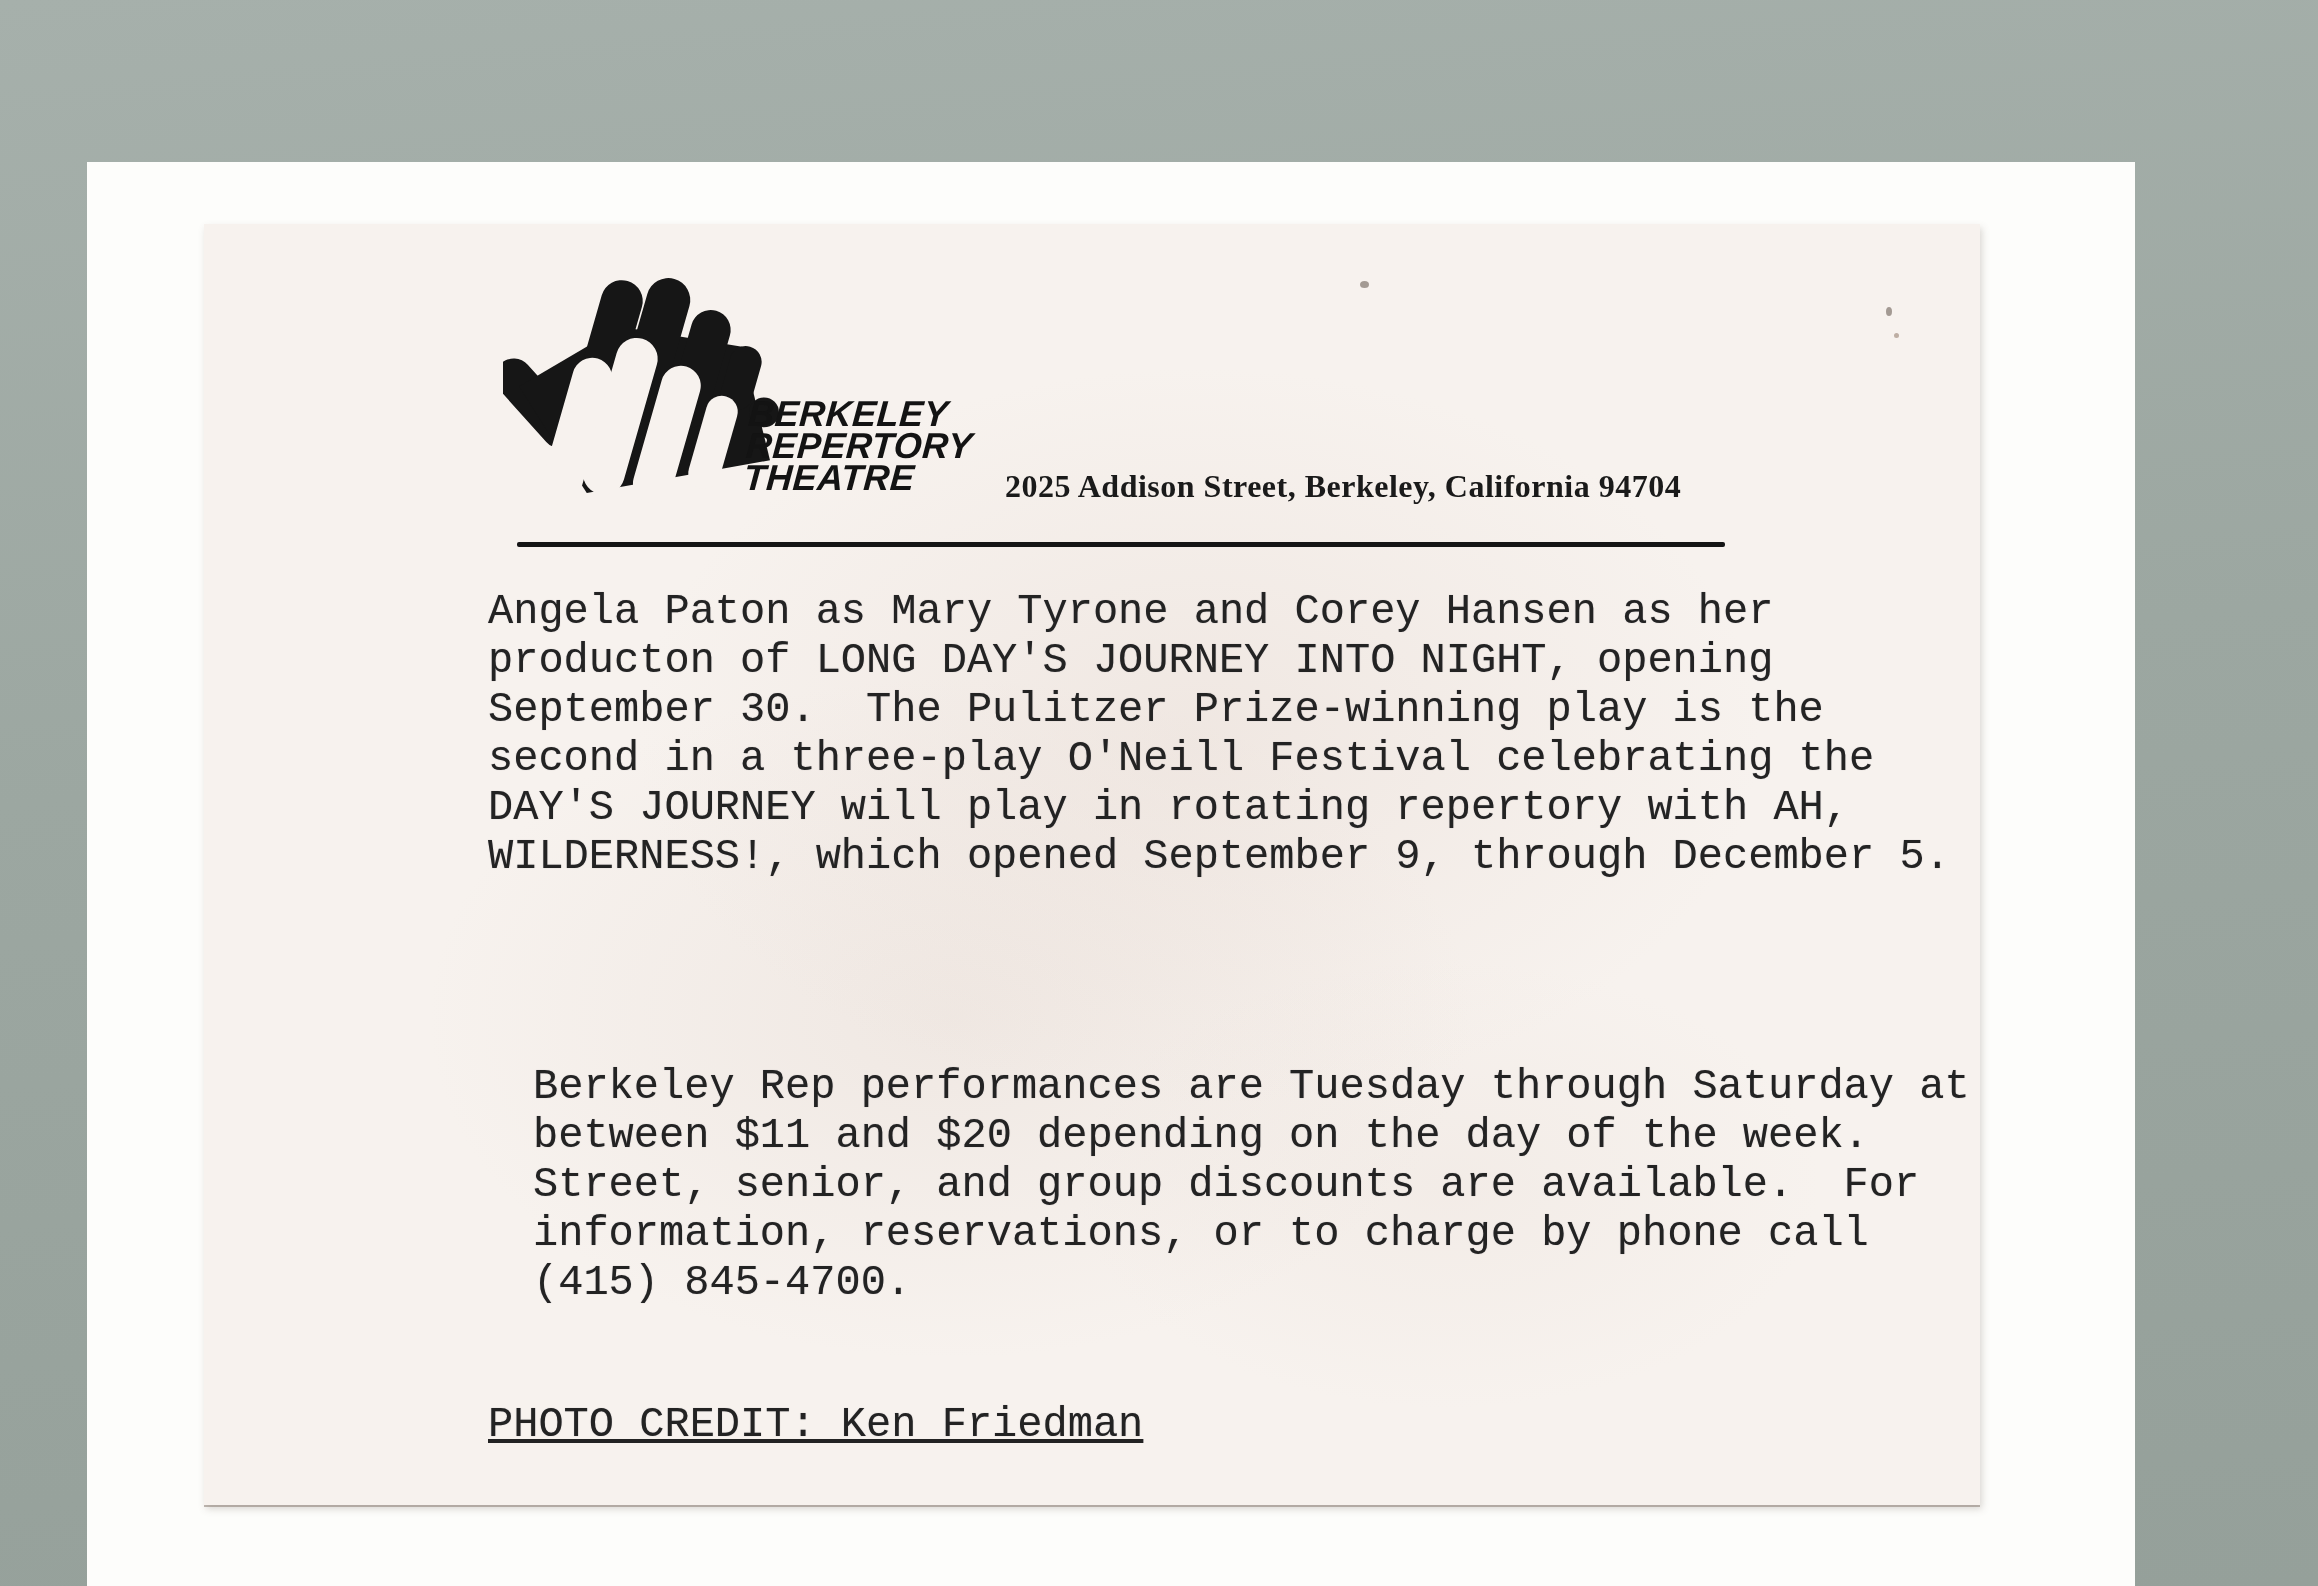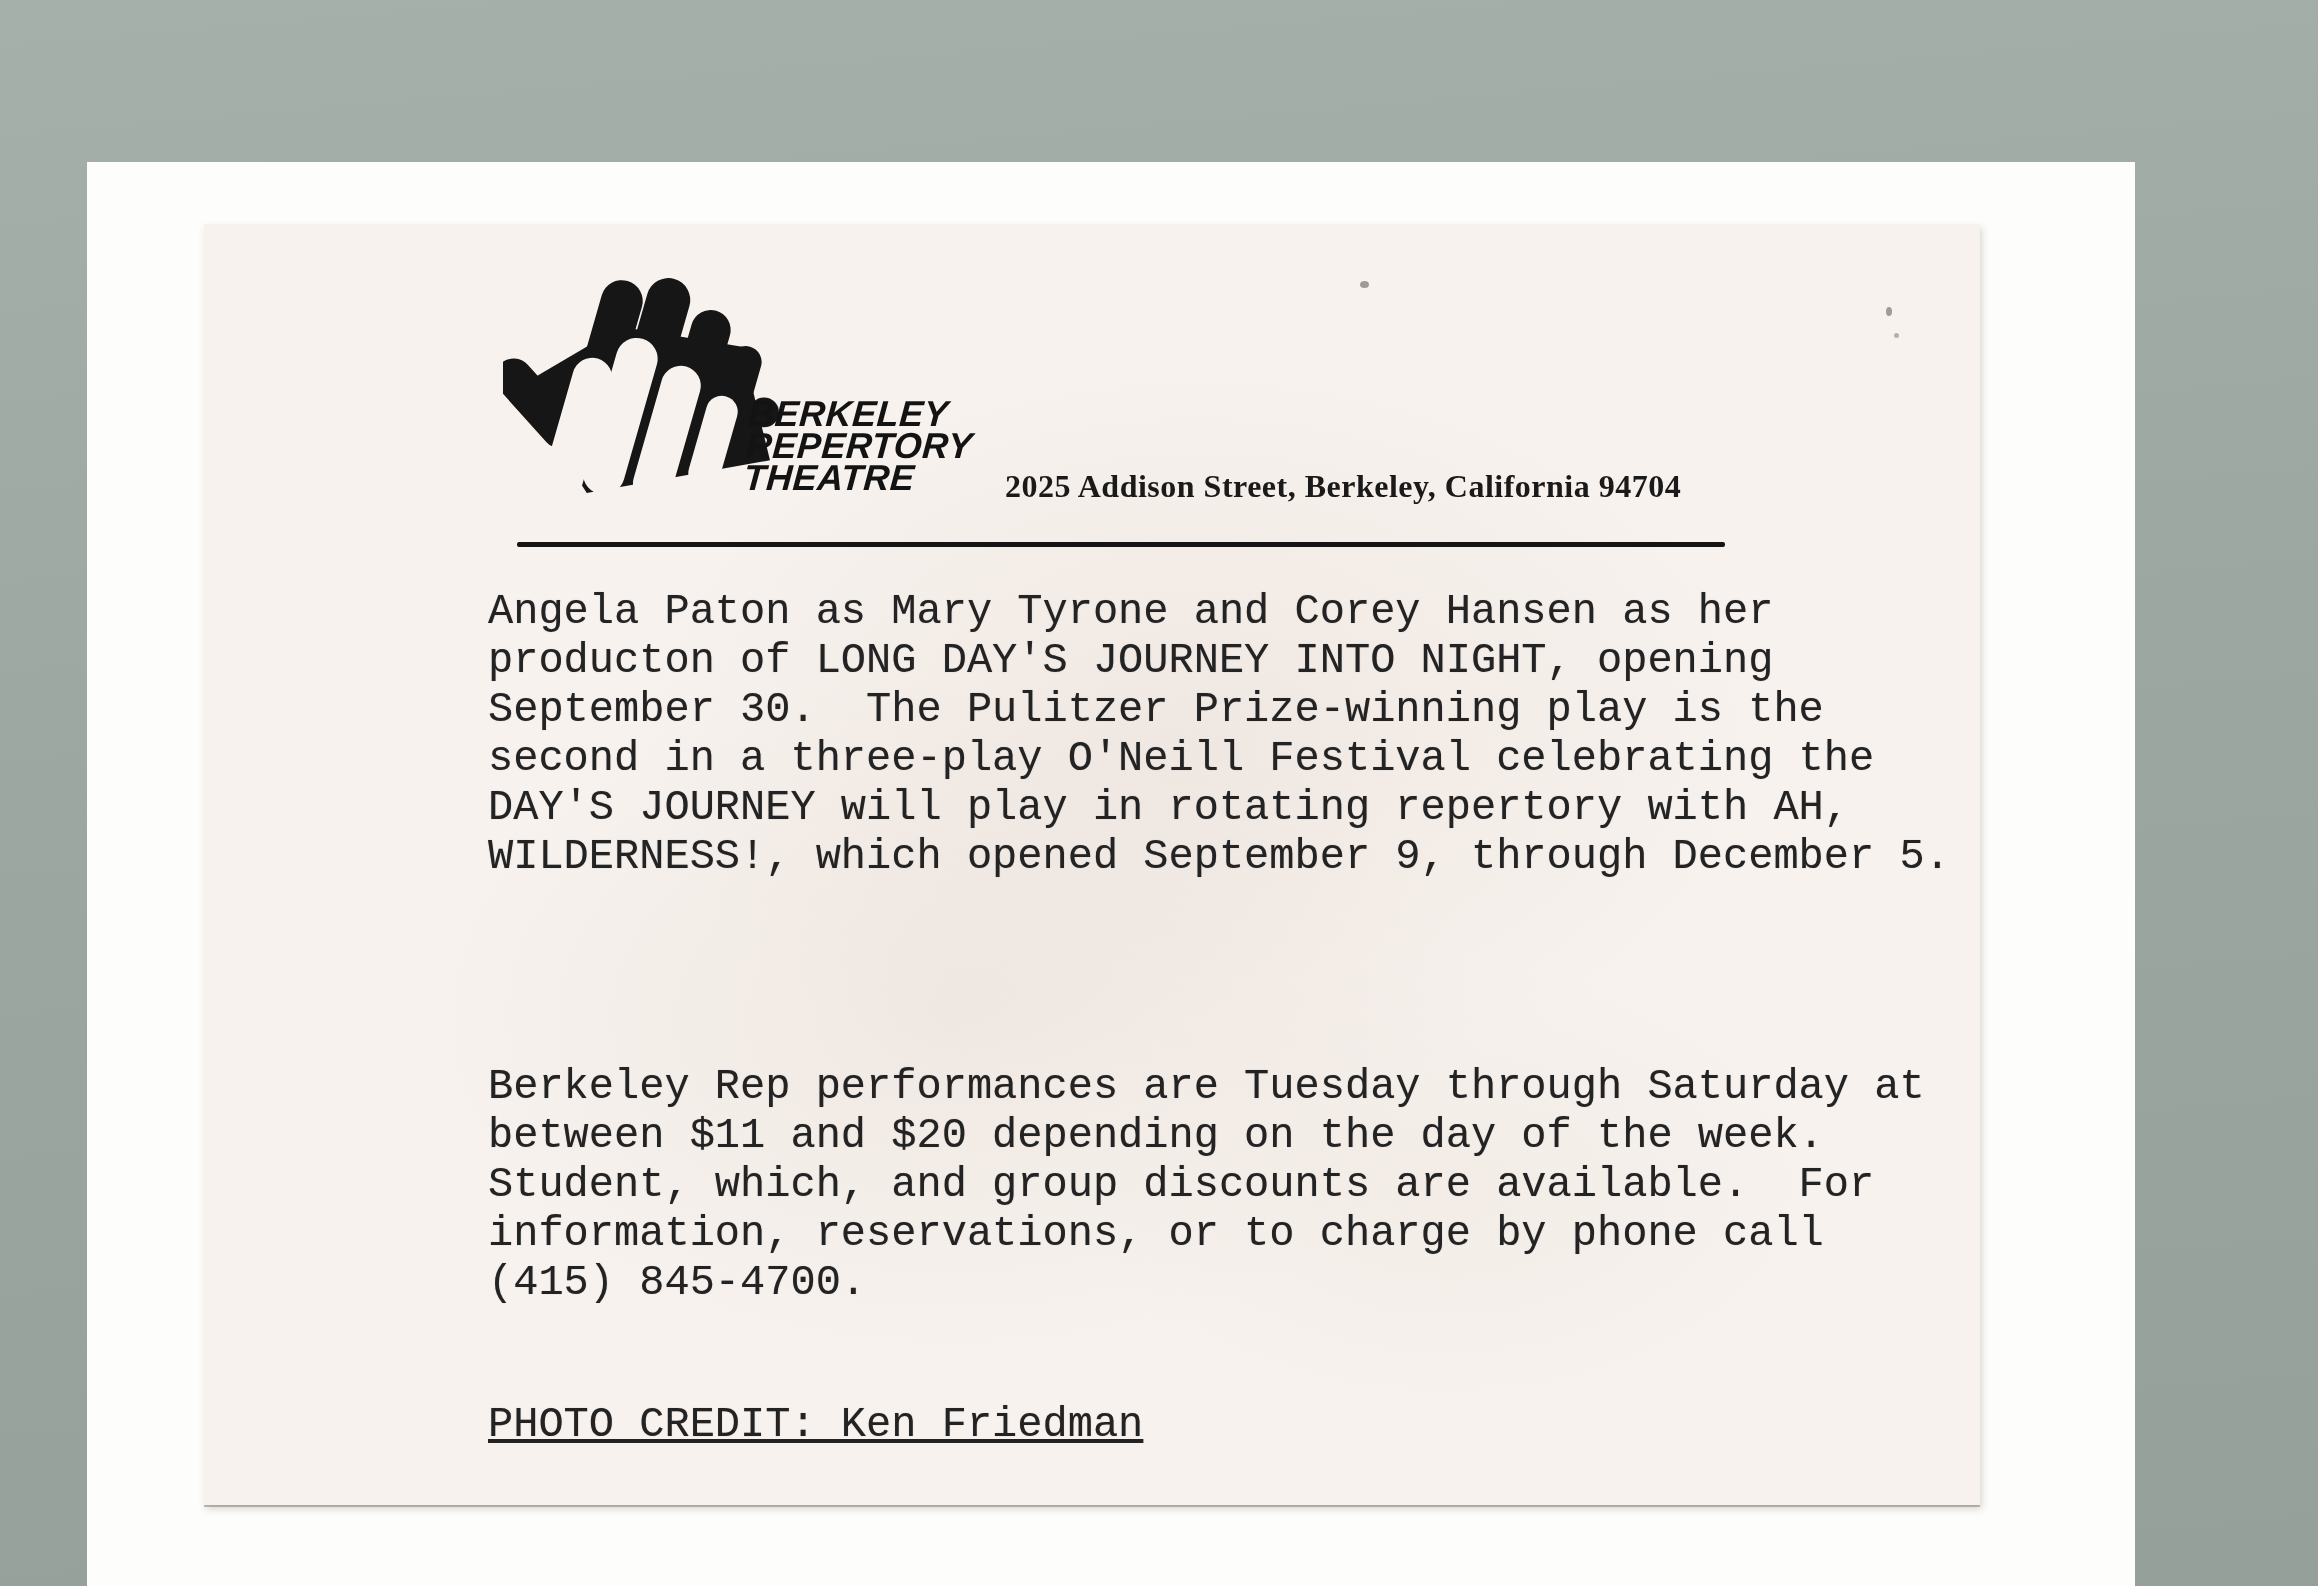--- a/index.html
+++ b/index.html
@@ -37,21 +37,21 @@
     position:absolute;left:313px;top:318px;width:1208px;height:5px;
     background:#151515;border-radius:2px;
   }
   .tline{
     font-family:"Liberation Mono","DejaVu Sans Mono",monospace;
     font-size:42px;line-height:49px;white-space:pre;color:#232323;
     text-shadow:0 0 1px rgba(40,40,60,0.35);
   }
   .para{position:absolute;left:284px;}
   .p1{top:364px;}
-  .p2{top:839px;}
+  .p2{top:839px;margin-left:45px;}
   .credit{position:absolute;left:284px;top:1177px;text-decoration:underline;}
   .speck{position:absolute;border-radius:50%;background:rgba(95,82,72,0.55);}
   .speck.s1{left:1156px;top:57px;width:9px;height:7px;}
   .speck.s2{left:1682px;top:83px;width:6px;height:9px;}
   .speck.s3{left:1690px;top:109px;width:5px;height:5px;background:rgba(120,90,70,0.45);}
 </style>
 </head>
 <body>
 
 <div class="photo-paper">
@@ -92,21 +92,21 @@
       <div class="tline">producton of LONG DAY'S JOURNEY INTO NIGHT, opening</div>
       <div class="tline">September 30.  The Pulitzer Prize-winning play is the</div>
       <div class="tline">second in a three-play O'Neill Festival celebrating the</div>
       <div class="tline">DAY'S JOURNEY will play in rotating repertory with AH,</div>
       <div class="tline">WILDERNESS!, which opened September 9, through December 5.</div>
     </div>
 
     <div class="para p2">
       <div class="tline">Berkeley Rep performances are Tuesday through Saturday at</div>
       <div class="tline">between $11 and $20 depending on the day of the week.</div>
-      <div class="tline">Student, which, and group discounts are available.  For</div>
+      <div class="tline">Street, senior, and group discounts are available.  For</div>
       <div class="tline">information, reservations, or to charge by phone call</div>
       <div class="tline">(415) 845-4700.</div>
     </div>
 
     <div class="credit tline">PHOTO CREDIT: Ken Friedman</div>
 
     <div class="speck s1"></div>
     <div class="speck s2"></div>
     <div class="speck s3"></div>
   </div>

